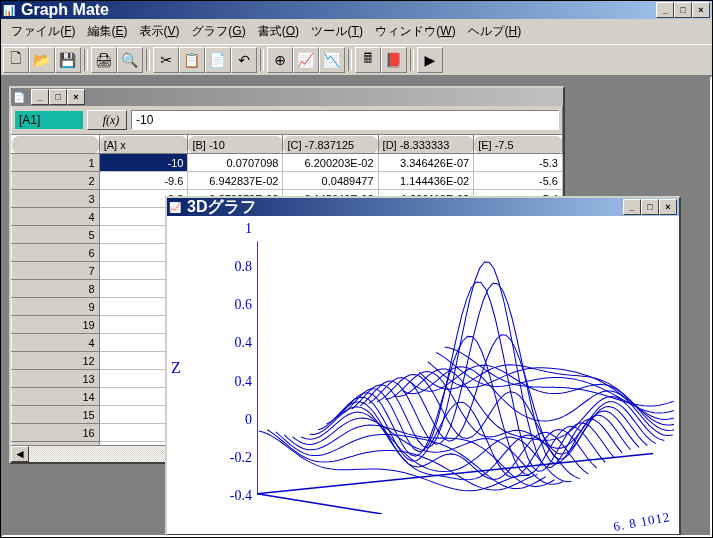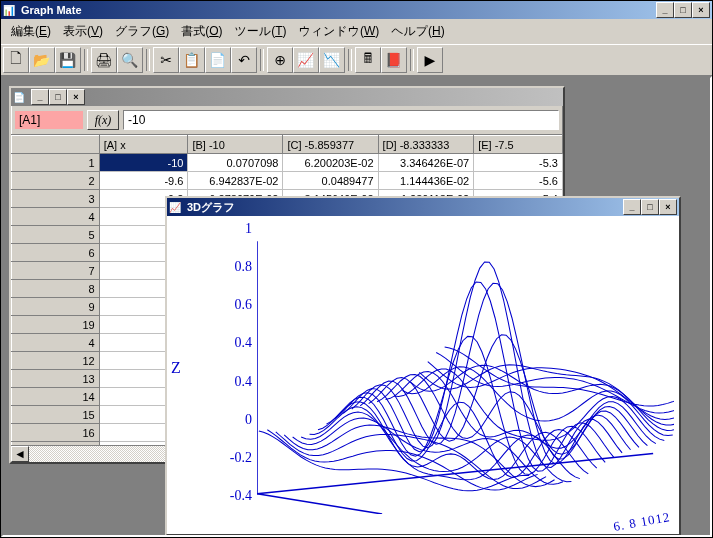--- a/index.html
+++ b/index.html
@@ -35,21 +35,21 @@
   }
   .titlebar-icon {
     width: 14px;
     height: 14px;
     margin-right: 4px;
     display: inline-flex;
     align-items: center;
     justify-content: center;
     font-size: 10px;
   }
-  .titlebar-title { flex: 1; font-size: 11px; }
+  .titlebar-title { flex: 1; font-size: 16px; }
   .titlebar-btns { display: flex; gap: 0; }
   .sysbtn {
     width: 16px;
     height: 14px;
     background: #d4d0c8;
     border: 1px solid;
     border-color: #fff #404040 #404040 #fff;
     display: flex;
     align-items: center;
     justify-content: center;
@@ -115,31 +115,31 @@
   }
   .formula-bar {
     display: flex;
     align-items: center;
     padding: 4px;
     gap: 4px;
   }
   .cell-ref {
     width: 60px;
     padding: 2px 4px;
-    background: #fca5a5;
+    background: #14b8a6;
   }
   .fx-btn {
     width: 30px;
     height: 18px;
     border: 1px solid;
     border-color: #fff #404040 #404040 #fff;
     font-style: italic;
     font-family: serif;
     background: #d4d0c8;
-    display:flex; align-items:center; justify-content:center;
+    display:flex; align-items:center; justify-content:center;padding-left:8px;
   }
   .formula-input {
     flex: 1;
     height: 18px;
     border: 1px solid;
     border-color: #808080 #fff #fff #808080;
     background: #fff;
     padding: 0 4px;
     font-family: inherit;
     font-size: 12px;
@@ -164,21 +164,21 @@
     border-left-color: #fff;
     padding: 1px 4px;
     font-weight: normal;
     text-align: left;
     height: 15px;
   }
   table.grid th.rownum {
     text-align: right;
     width: 40px;
   }
-  table.grid th.colhdr { width: 92px;}
+  table.grid th.colhdr { width: 92px; border-radius: 7px;}
   table.grid td {
     border: 1px solid #c0c0c0;
     padding: 0 4px;
     text-align: right;
     height: 15px;
   }
   td.selected {
     background: #0a246a;
     color: #fff;
   }
@@ -242,20 +242,21 @@
   <div class="titlebar">
     <span class="titlebar-icon">📊</span>
     <span class="titlebar-title">Graph Mate</span>
     <div class="titlebar-btns">
       <div class="sysbtn">_</div>
       <div class="sysbtn">□</div>
       <div class="sysbtn">×</div>
     </div>
   </div>
   <div class="menubar" id="menubar">
+      <div class="menuitem">ファイル(<u>F</u>)</div>
       <div class="menuitem">編集(<u>E</u>)</div>
       <div class="menuitem">表示(<u>V</u>)</div>
       <div class="menuitem">グラフ(<u>G</u>)</div>
       <div class="menuitem">書式(<u>O</u>)</div>
       <div class="menuitem">ツール(<u>T</u>)</div>
       <div class="menuitem">ウィンドウ(<u>W</u>)</div>
       <div class="menuitem">ヘルプ(<u>H</u>)</div>
     </div>
   <div class="toolbar" id="toolbar">
       <div class="toolbtn raised">🗋</div>
@@ -296,21 +297,21 @@
         <input class="formula-input" value="-10" style="">
       </div>
       <div class="sheet scroll-area">
         <div style="flex:1;overflow:hidden;">
           <table class="grid" id="grid">
               <tbody>
                 <tr>
                   <th class="rownum colhdr"></th>
                   <th class="colhdr">[A] x</th>
                   <th class="colhdr">[B] -10</th>
-                  <th class="colhdr">[C] -5.859377</th>
+                  <th class="colhdr">[C] -7.837125</th>
                   <th class="colhdr">[D] -8.333333</th>
                   <th class="colhdr">[E] -7.5</th>
                 </tr>
                 <tr>
                   <th class="rownum">1</th>
                   <td class="selected">-10</td>
                   <td>0.0707098</td>
                   <td>6.200203E-02</td>
                   <td>3.346426E-07</td>
                   <td>-5.3</td>

